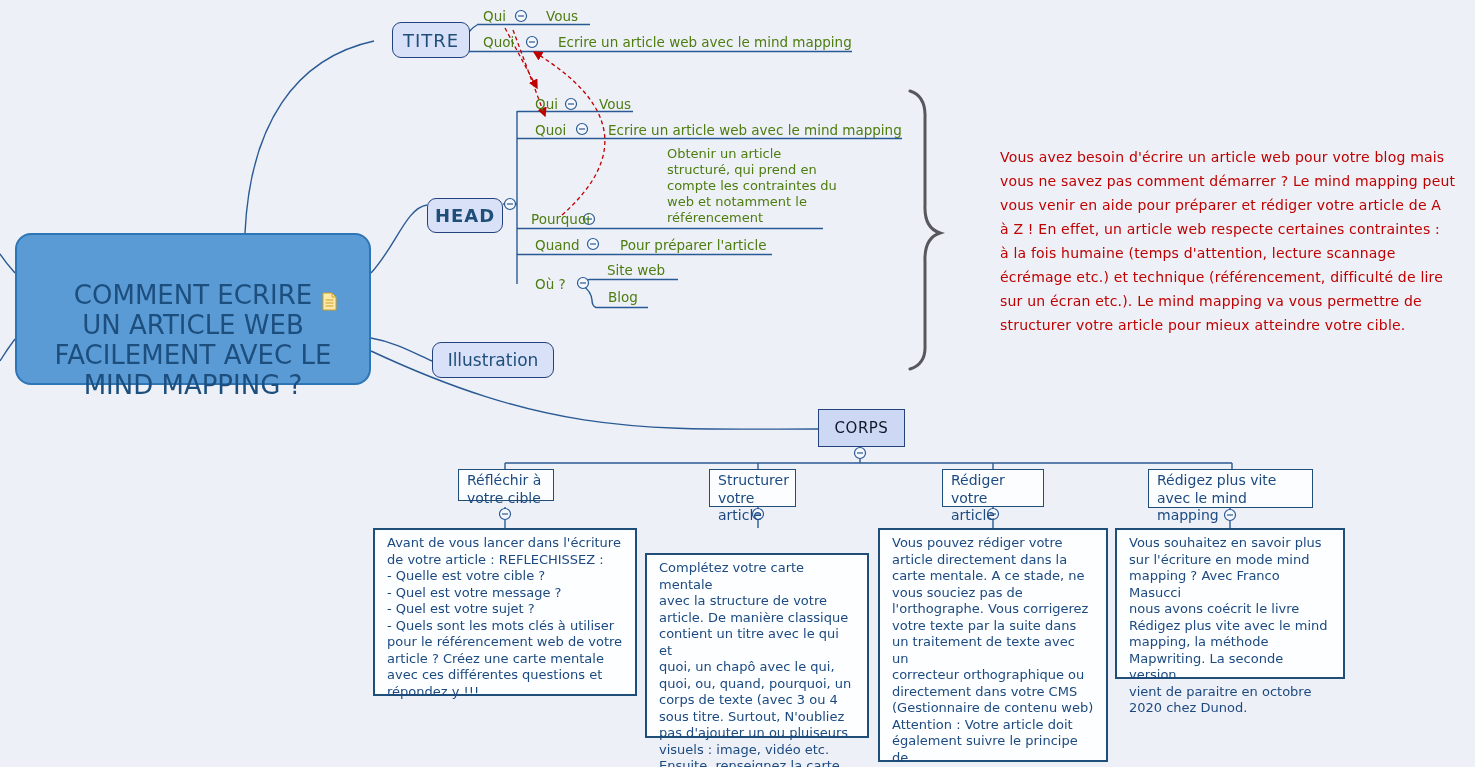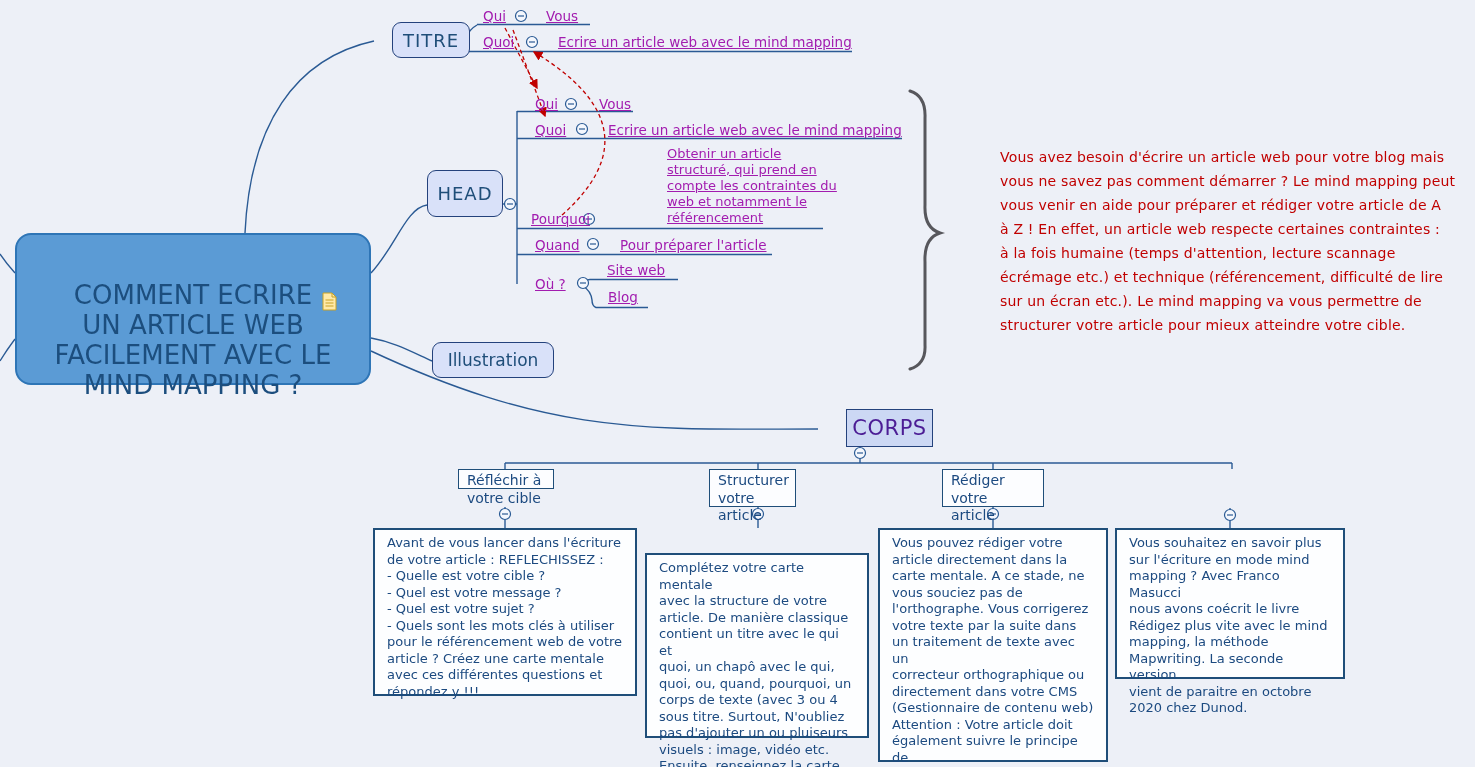--- a/index.html
+++ b/index.html
@@ -7,24 +7,24 @@
        font-family:"DejaVu Sans", sans-serif;}
   #stage{position:relative;width:1475px;height:767px;}
   #lines{position:absolute;left:0;top:0;z-index:1;}
   .abs{position:absolute;z-index:2;}
   .central{background:#5b9bd5;border:2px solid #2e75b6;border-radius:16px;
            color:#1c4e7e;font-size:26px;line-height:30px;text-align:center;
            padding-top:15px;box-sizing:border-box;white-space:pre-line;}
   .rnode{background:#d9e1f9;border:1.6px solid #24427c;border-radius:9px;
          color:#1f4e79;display:flex;align-items:center;justify-content:center;
          box-sizing:border-box;font-size:18px;}
-  .sqnode{background:#ccd8f4;border:1.6px solid #24427c;color:#4c1d95;
+  .sqnode{background:#ccd8f4;border:1.6px solid #24427c;color:#0f172a;
           display:flex;align-items:center;justify-content:center;
-          box-sizing:border-box;font-size:21px;margin-left:28px;}
-  .lbl,.val{color:#a21caf;font-size:13.5px;white-space:pre;text-decoration:underline;}
+          box-sizing:border-box;font-size:15px;}
+  .lbl,.val{color:#4d7c0f;font-size:13.5px;white-space:pre;}
   .val.multi{white-space:pre-line;line-height:16px;font-size:13px;}
   .childbox{background:#fcfdff;border:1.6px solid #1f4e79;color:#1c4a80;
             font-size:14px;line-height:17.5px;padding:2px 8px;
             box-sizing:border-box;white-space:pre-line;}
   .notebox{background:#fdfeff;border:2px solid #1f4e79;color:#1c4a80;
            font-size:13px;line-height:16.5px;padding:5px 12px;
            box-sizing:border-box;white-space:pre-line;}
   .annotation{color:#c00000;font-size:14px;line-height:24px;
               white-space:pre;letter-spacing:0.2px;}
 </style>
@@ -153,21 +153,21 @@
     <svg class="abs" style="left:305px;top:57px;" width="15" height="19" viewBox="0 0 15 19">
       <path d="M1,1 L10,1 L14,5 L14,18 L1,18 Z" fill="#ffe9a8" stroke="#c9a227" stroke-width="1"></path>
       <path d="M10,1 L10,5 L14,5" fill="none" stroke="#c9a227" stroke-width="1"></path>
       <line x1="3.5" y1="8" x2="11.5" y2="8" stroke="#c9a227" stroke-width="1"></line>
       <line x1="3.5" y1="11" x2="11.5" y2="11" stroke="#c9a227" stroke-width="1"></line>
       <line x1="3.5" y1="14" x2="11.5" y2="14" stroke="#c9a227" stroke-width="1"></line>
     </svg>
   </div>
 
   <div class="abs rnode" style="left:374px;top:22px;width:78px;height:36px;letter-spacing:1px;margin-left:18px;">TITRE</div>
-  <div class="abs rnode" style="left:427px;top:170px;width:76px;height:47px;letter-spacing:1px;">HEAD</div>
+  <div class="abs rnode" style="left:427px;top:198px;width:76px;height:35px;letter-spacing:1px;font-weight:bold;">HEAD</div>
   <div class="abs rnode" style="left:432px;top:342px;width:122px;height:36px;font-size:17px;">Illustration</div>
   <div class="abs sqnode" style="left:818px;top:409px;width:87px;height:38px;letter-spacing:0.5px;">CORPS</div>
 
   <div class="abs lbl" style="left:483px;top:8px;">Qui</div>
   <div class="abs val" style="left:546px;top:8px;">Vous</div>
   <div class="abs lbl" style="left:483px;top:34px;">Quoi</div>
   <div class="abs val" style="left:558px;top:34px;">Ecrire un article web avec le mind mapping</div>
 
   <div class="abs lbl" style="left:535px;top:96px;">Qui</div>
   <div class="abs val" style="left:599px;top:96px;">Vous</div>
@@ -178,26 +178,28 @@
 structuré, qui prend en
 compte les contraintes du
 web et notamment le
 référencement</div>
   <div class="abs lbl" style="left:535px;top:237px;">Quand</div>
   <div class="abs val" style="left:620px;top:237px;">Pour préparer l'article</div>
   <div class="abs lbl" style="left:535px;top:276px;">Où ?</div>
   <div class="abs lbl" style="left:607px;top:262px;">Site web</div>
   <div class="abs lbl" style="left:608px;top:289px;">Blog</div>
 
-  <div class="abs childbox" style="left:458px;top:469px;width:96px;height:20px;">Réfléchir à
+  <div class="abs childbox" style="left:458px;top:469px;width:96px;height:32px;">Réfléchir à
 votre cible</div>
   <div class="abs childbox" style="left:709px;top:469px;width:87px;height:38px;">Structurer
 votre article</div>
   <div class="abs childbox" style="left:942px;top:469px;width:102px;height:38px;">Rédiger
 votre article</div>
+  <div class="abs childbox" style="left:1148px;top:469px;width:165px;height:39px;">Rédigez plus vite
+avec le mind mapping</div>
 
   <div class="abs notebox" style="left:373px;top:528px;width:264px;height:168px;">Avant de vous lancer dans l'écriture
 de votre article : REFLECHISSEZ :
 - Quelle est votre cible ?
 - Quel est votre message ?
 - Quel est votre sujet ?
 - Quels sont les mots clés à utiliser
 pour le référencement web de votre
 article ? Créez une carte mentale
 avec ces différentes questions et

